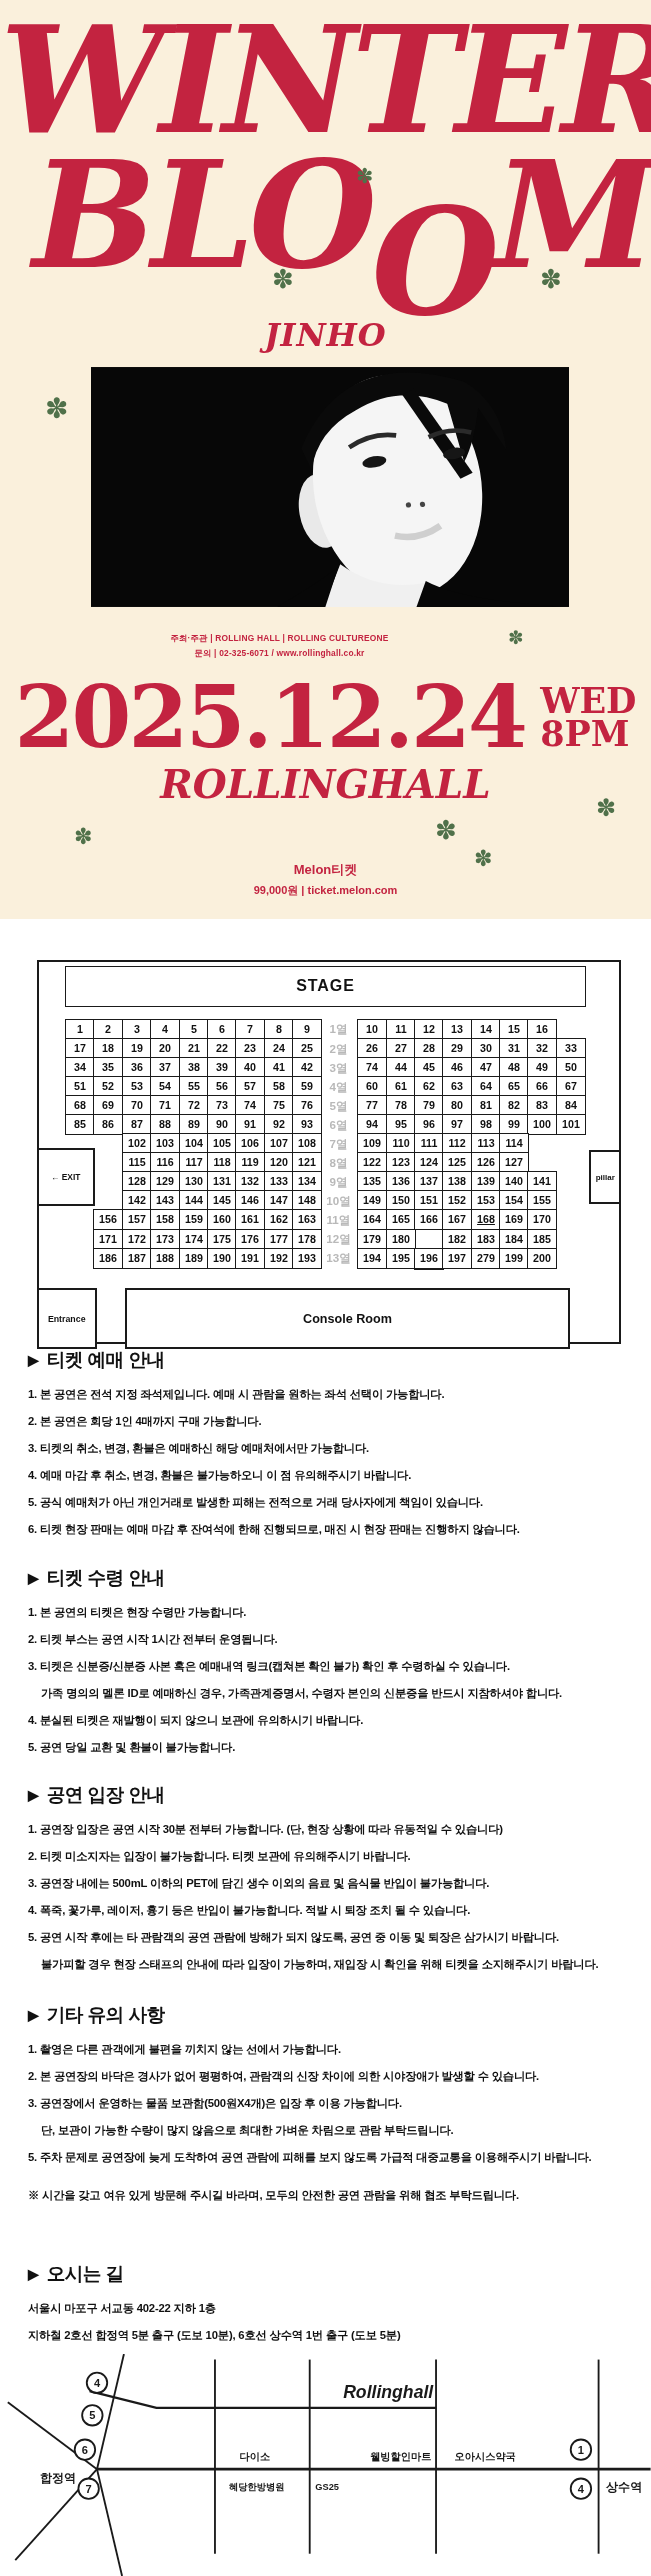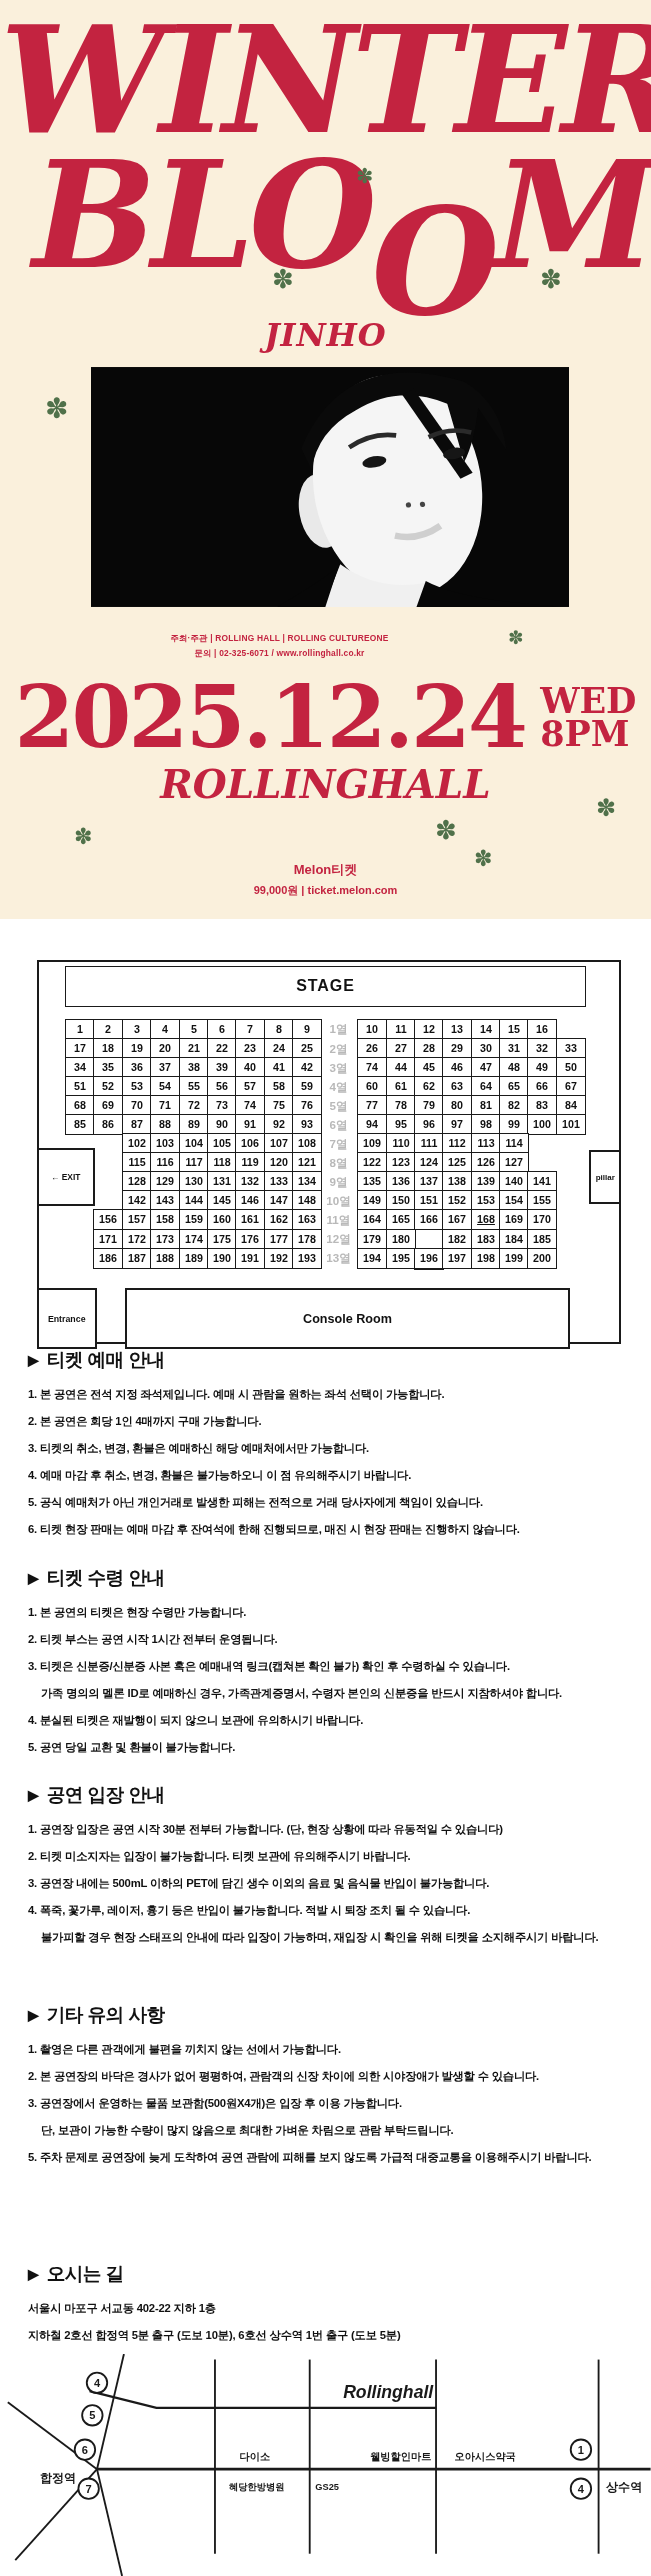--- a/index.html
+++ b/index.html
@@ -326,21 +326,21 @@
         <div class="seat" style="left: 111px; top: 286px;">188</div>
         <div class="seat" style="left: 140px; top: 286px;">189</div>
         <div class="seat" style="left: 168px; top: 286px;">190</div>
         <div class="seat" style="left: 196px; top: 286px;">191</div>
         <div class="seat" style="left: 225px; top: 286px;">192</div>
         <div class="seat" style="left: 253px; top: 286px;">193</div>
         <div class="seat" style="left: 318px; top: 286px;">194</div>
         <div class="seat" style="left: 347px; top: 286px;">195</div>
         <div class="seat" style="left: 375px; top: 286px;">196</div>
         <div class="seat" style="left: 403px; top: 286px;">197</div>
-        <div class="seat" style="left: 432px; top: 286px;">198</div>
+        <div class="seat" style="left: 432px; top: 286px;">279</div>
         <div class="seat" style="left: 460px; top: 286px;">199</div>
         <div class="seat" style="left: 488px; top: 286px;">200</div>
         <div class="rowlabel" style="left: 281px; top: 289px;">13열</div>
       </div>
     <div class="exitbox">← EXIT</div>
     <div class="pillarbox">pillar</div>
     <div class="entrancebox">Entrance</div>
     <div class="consolebox">Console Room</div>
   </div>
 
@@ -376,34 +376,36 @@
       <div class="section" style="top: 1782px;">
         <h2>
           <span class="marker">▶</span>
           <span>공연 입장 안내</span>
         </h2>
         <div class="items">
           <div class="item">1. 공연장 입장은 공연 시작 30분 전부터 가능합니다. (단, 현장 상황에 따라 유동적일 수 있습니다)</div>
           <div class="item">2. 티켓 미소지자는 입장이 불가능합니다. 티켓 보관에 유의해주시기 바랍니다.</div>
           <div class="item">3. 공연장 내에는 500mL 이하의 PET에 담긴 생수 이외의 음료 및 음식물 반입이 불가능합니다.</div>
           <div class="item">4. 폭죽, 꽃가루, 레이저, 흉기 등은 반입이 불가능합니다. 적발 시 퇴장 조치 될 수 있습니다.</div>
+          <div class="item">5. 공연 시작 후에는 타 관람객의 공연 관람에 방해가 되지 않도록, 공연 중 이동 및 퇴장은 삼가시기 바랍니다.</div>
           <div class="item indent">불가피할 경우 현장 스태프의 안내에 따라 입장이 가능하며, 재입장 시 확인을 위해 티켓을 소지해주시기 바랍니다.</div>
         </div>
       </div>
       <div class="section" style="top: 2002px;">
         <h2>
           <span class="marker">▶</span>
           <span>기타 유의 사항</span>
         </h2>
         <div class="items">
           <div class="item">1. 촬영은 다른 관객에게 불편을 끼치지 않는 선에서 가능합니다.</div>
           <div class="item">2. 본 공연장의 바닥은 경사가 없어 평평하여, 관람객의 신장 차이에 의한 시야장애가 발생할 수 있습니다.</div>
           <div class="item">3. 공연장에서 운영하는 물품 보관함(500원X4개)은 입장 후 이용 가능합니다.</div>
           <div class="item indent">단, 보관이 가능한 수량이 많지 않음으로 최대한 가벼운 차림으로 관람 부탁드립니다.</div>
           <div class="item">5. 주차 문제로 공연장에 늦게 도착하여 공연 관람에 피해를 보지 않도록 가급적 대중교통을 이용해주시기 바랍니다.</div>
+          <div class="item note">※ 시간을 갖고 여유 있게 방문해 주시길 바라며, 모두의 안전한 공연 관람을 위해 협조 부탁드립니다.</div>
         </div>
       </div>
       <div class="section" style="top: 2261px;">
         <h2>
           <span class="marker">▶</span>
           <span>오시는 길</span>
         </h2>
         <div class="items">
           <div class="item">서울시 마포구 서교동 402-22 지하 1층</div>
           <div class="item">지하철 2호선 합정역 5분 출구 (도보 10분), 6호선 상수역 1번 출구 (도보 5분)</div>

